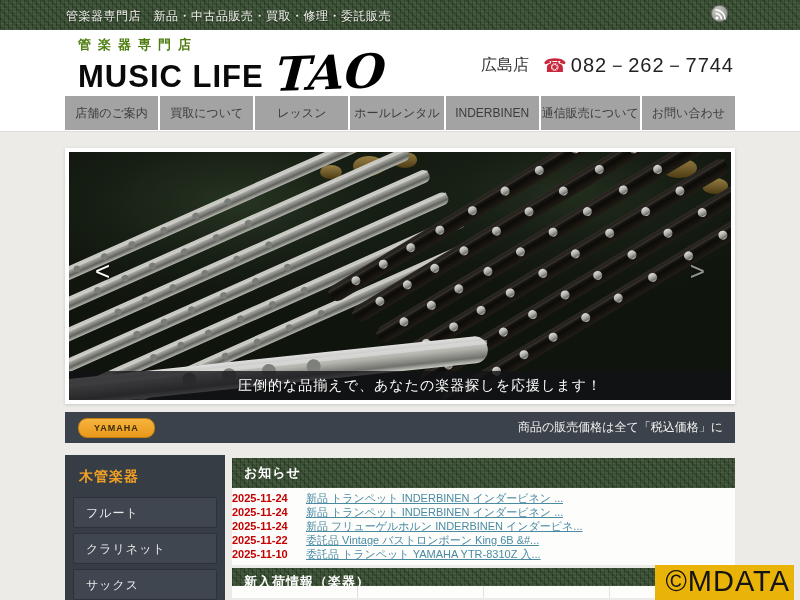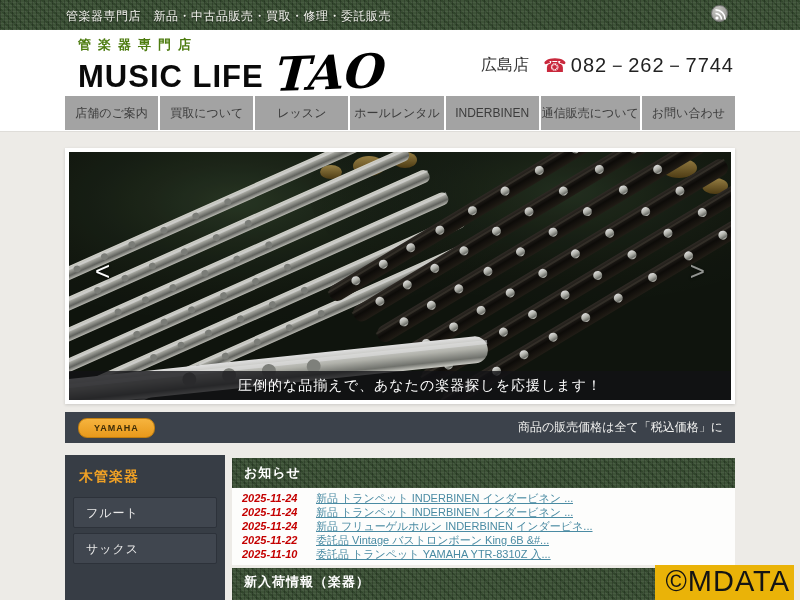--- a/index.html
+++ b/index.html
@@ -54,24 +54,24 @@
   
   .sidebar { position:absolute; left:65px; top:455px; width:160px; height:145px; background:#373d45; overflow:hidden; }
   .sidebar-title { color:#f0a125; font-size:14px; font-weight:bold; padding:13px 0 6px 14px; letter-spacing:1px; }
   .side-item { margin:5px 8px 0 8px; height:31px; line-height:31px; background:#40464f; border:1px solid #2d323a;
                border-radius:2px; color:#e9e9e9; font-size:12px; padding-left:12px; cursor:pointer; letter-spacing:1px; }
   
   .news { position:absolute; left:232px; top:458px; width:503px; }
   .panel-header { height:30px; line-height:30px; color:#fff; font-size:13px; font-weight:bold; padding-left:12px; letter-spacing:1px; }
   .news-list { background:#fdfdfc; padding:3px 0 4px 0; }
   .news-row { display:flex; align-items:center; height:14px; }
-  .news-date { width:66px; margin-left:10px; font-size:11px; font-weight:bold; color:#c40000; flex:none;font-style:italic; }
+  .news-date { width:66px; font-size:11px; font-weight:bold; color:#c40000; flex:none; }
   .news-link { font-size:11px; color:#4a8ba3; text-decoration:underline; margin-left:8px; white-space:nowrap; overflow:hidden;
                text-overflow:ellipsis; cursor:pointer; }
-  .arrivals-header { height:32px; line-height:27px; margin-top:3px; }
+  .arrivals-header { height:18px; line-height:27px; margin-top:3px; }
   .arrivals-body { background:#fdfdfc; height:12px; display:flex; }
   .arrivals-body div { flex:1; border-right:1px solid #e3e1dd; }
   
   .watermark { position:absolute; right:6px; bottom:0; background:#eab308; padding:0 4px 2px 10px;
                font-size:29px; color:#141414; letter-spacing:1px; }
 </style>
 </head>
 <body>
 
 <div class="topbar green-tex">
@@ -208,20 +208,21 @@
 </div>
 
 <div class="topics">
   <span class="topics-badge">YAMAHA</span>
   <span class="topics-ticker">商品の販売価格は全て「税込価格」に</span>
 </div>
 
 <div class="sidebar">
   <div class="sidebar-title">木管楽器</div>
   <div class="side-item">フルート</div>
+  <div class="side-item">クラリネット</div>
   <div class="side-item">サックス</div>
 
 </div>
 
 <div class="news">
   <div class="panel-header green-tex">お知らせ</div>
   <div class="news-list">
     <div class="news-row">
       <span class="news-date">2025-11-24</span>
       <span class="news-link">新品 トランペット INDERBINEN インダービネン ...</span>

